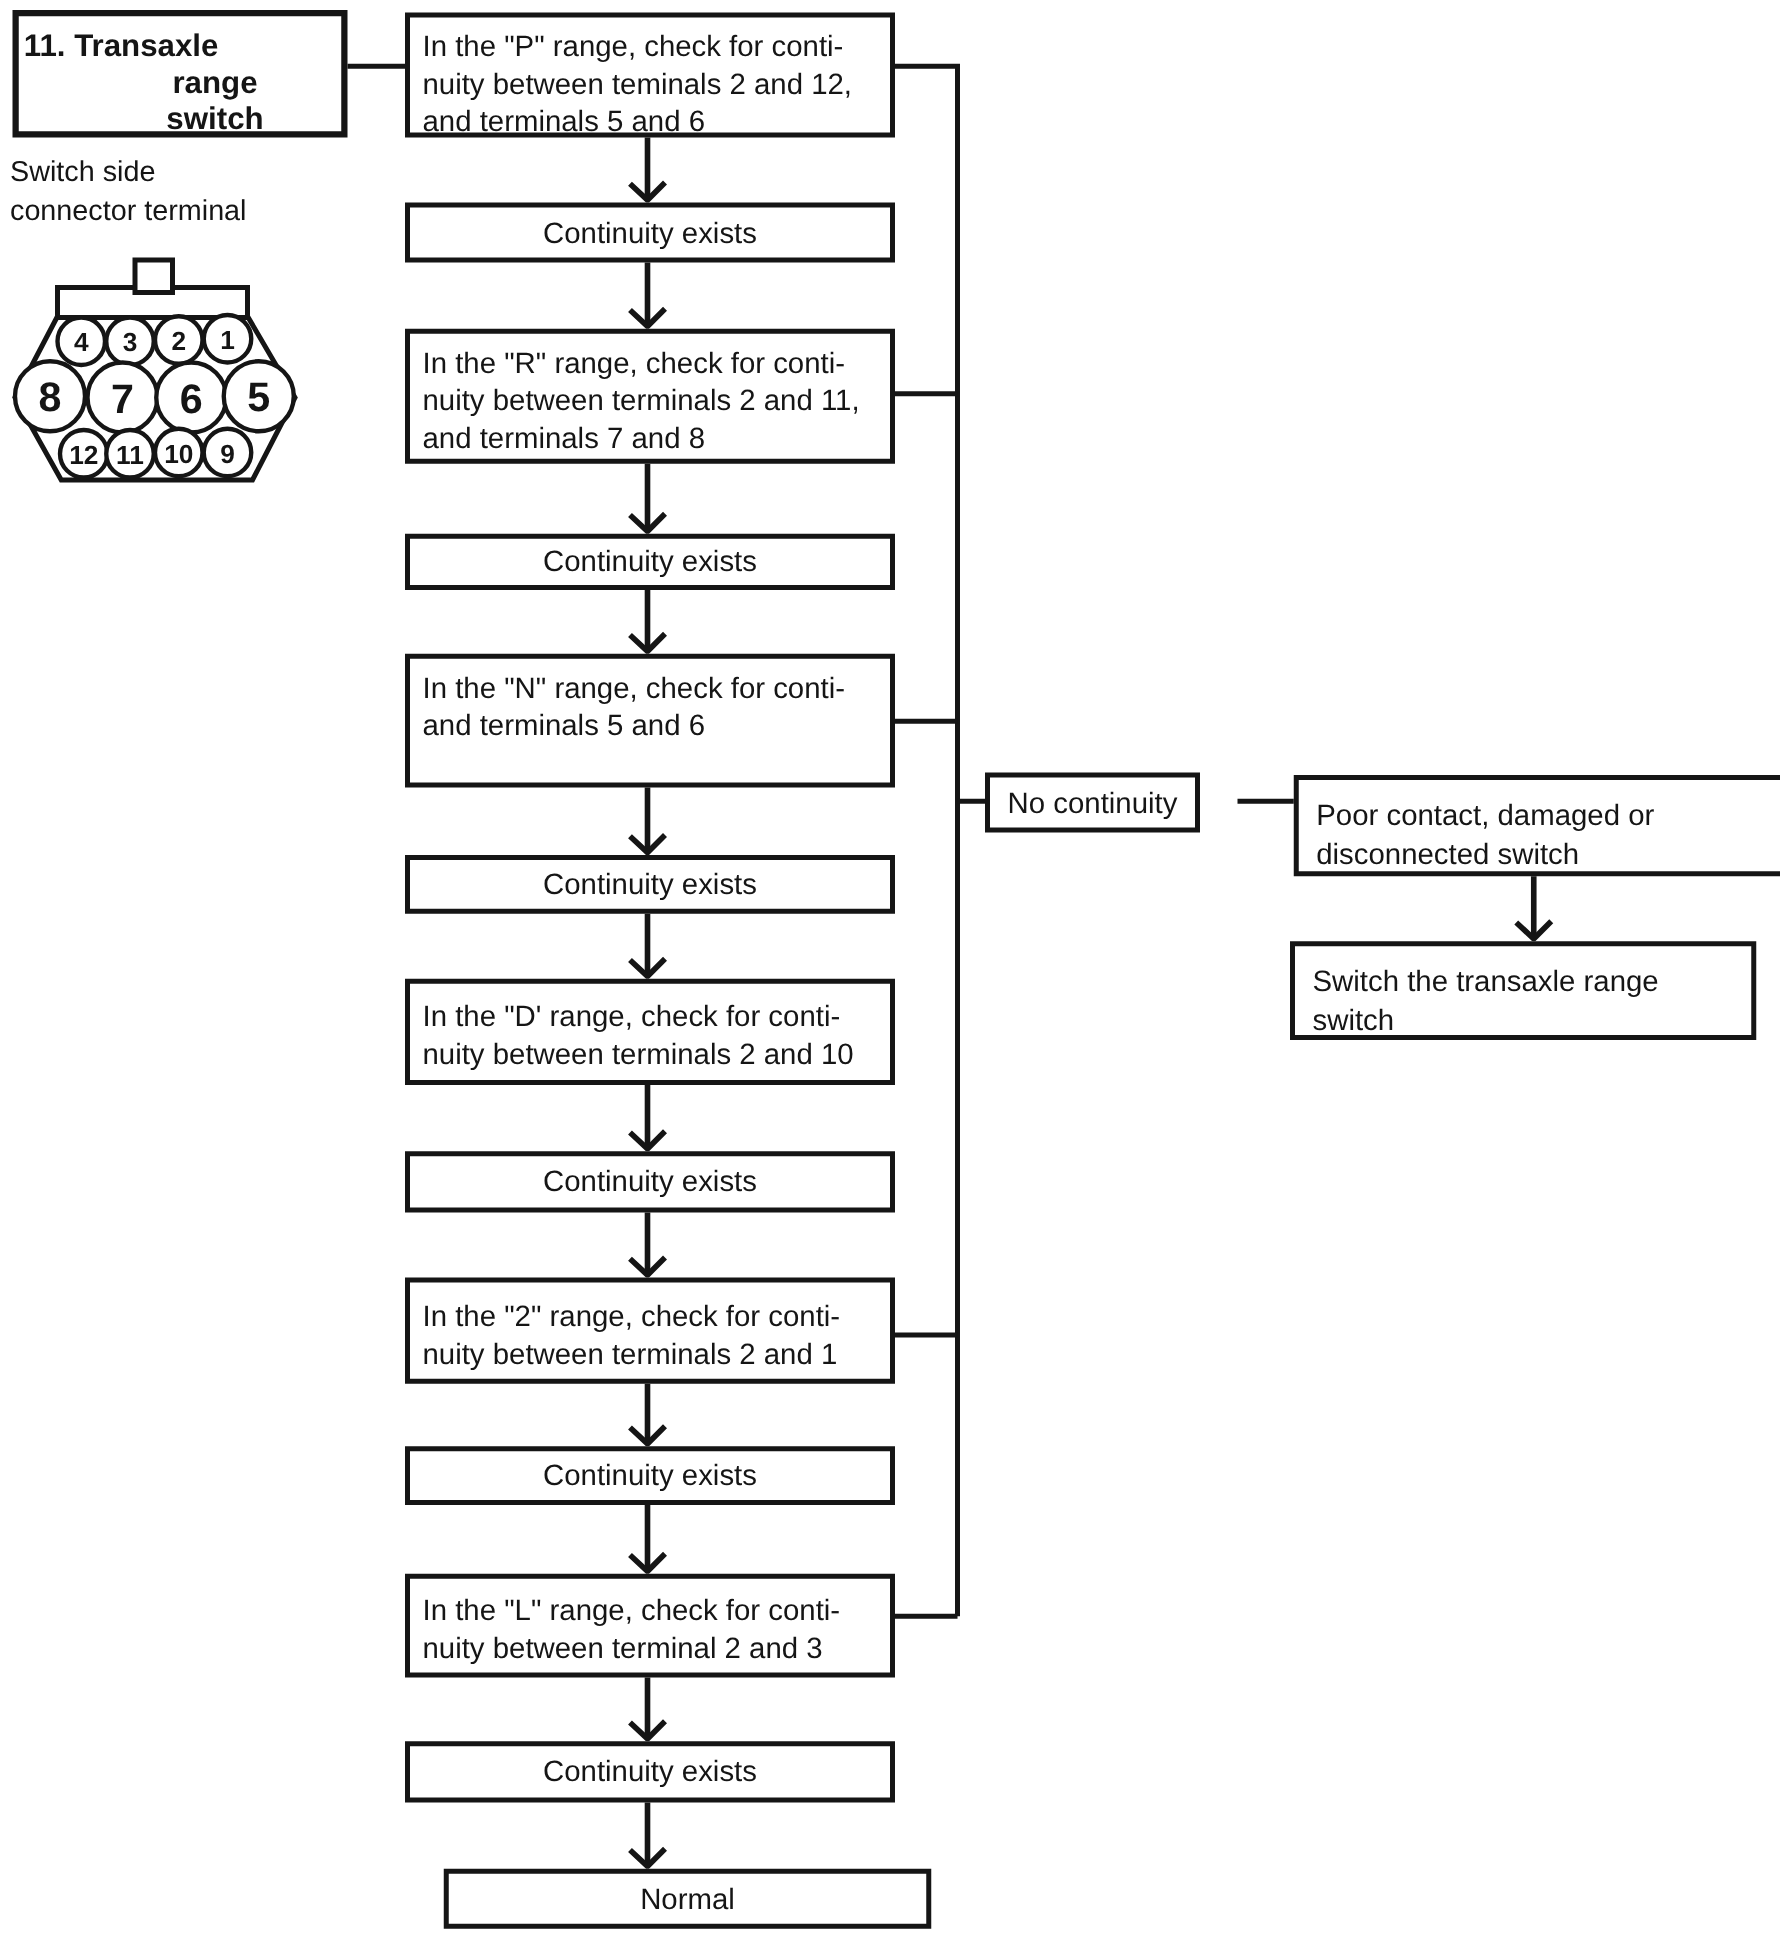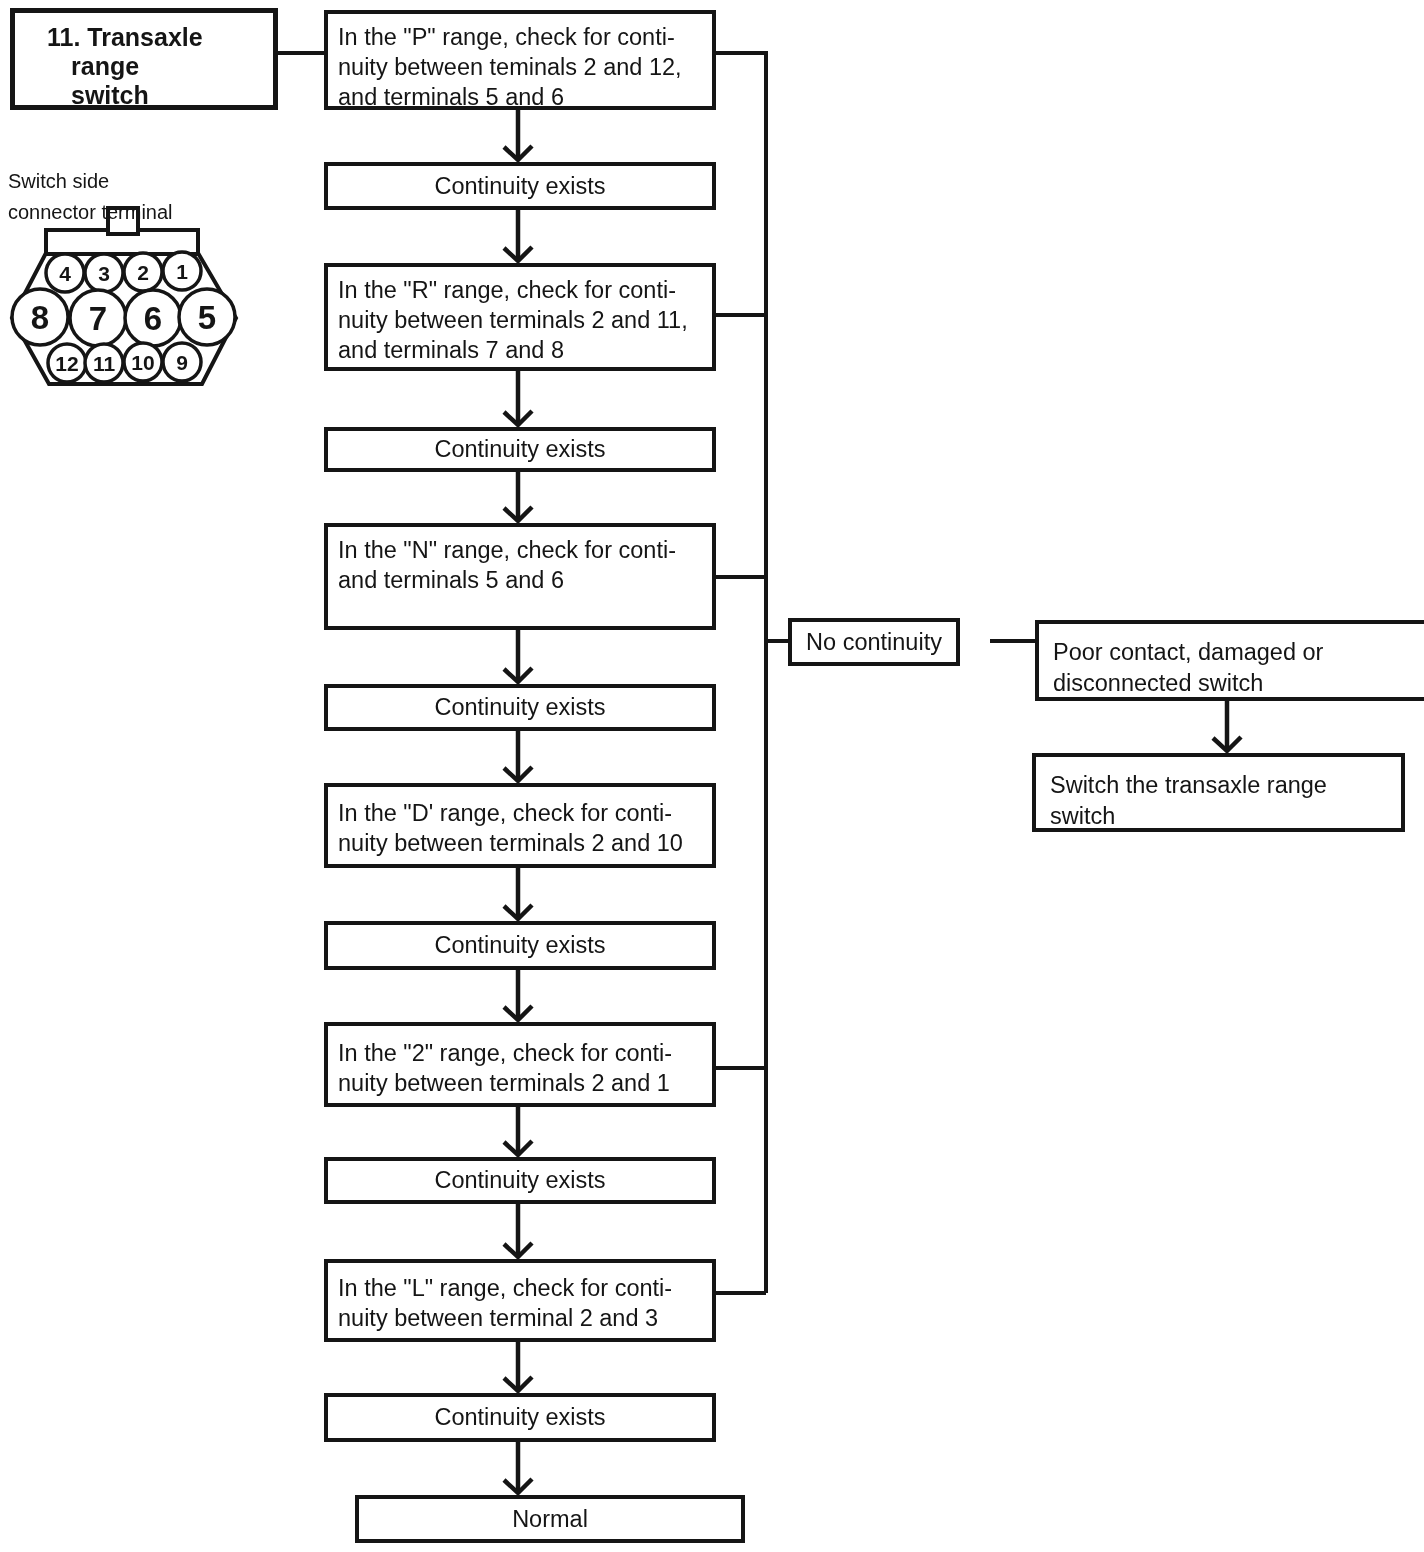--- a/index.html
+++ b/index.html
@@ -9,23 +9,23 @@
     overflow:hidden;
   }
   #wires{position:absolute;left:0;top:0;width:1424px;height:1552px;}
   .box{
     position:absolute;box-sizing:border-box;background:#ffffff;
     border:4px solid #151515;color:#151515;
   }
   .step{font-size:23.5px;line-height:30px;padding:8px 6px 0 10px;text-align:left;}
   .centerbox{display:flex;align-items:center;justify-content:center;font-size:23.5px;}
   .titlebox{border-width:5px;font-weight:bold;font-size:25px;line-height:29px;padding-top:10px;}
-  .titlebox .t1{padding-left:32px;}
-  .titlebox .t2{padding-left:56px;}
-  .caption{position:absolute;font-size:20px;line-height:31px;margin-top:44px;}
+  .titlebox .t1{padding-left:4px;}
+  .titlebox .t2{padding-left:56px;text-align:center;}
+  .caption{position:absolute;font-size:23px;line-height:31px;}
   .rightstep{font-size:23.5px;line-height:31px;padding:13px 6px 0 14px;text-align:left;}
   svg text{fill:#151515;font-family:"Liberation Sans","DejaVu Sans",sans-serif;font-weight:bold;}
   .pin-num-small{font-size:21px;}
   .pin-num-large{font-size:33px;}
 </style>
 </head>
 <body>
 
 <div id="canvas">
 

